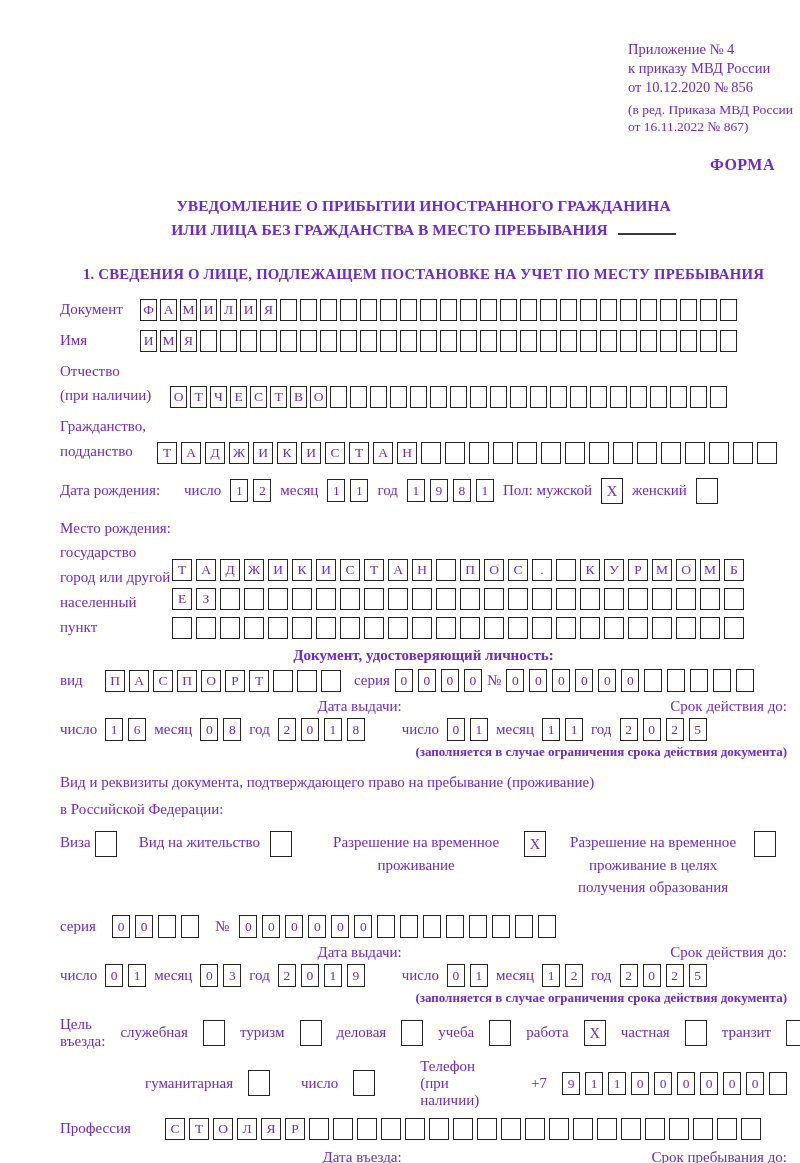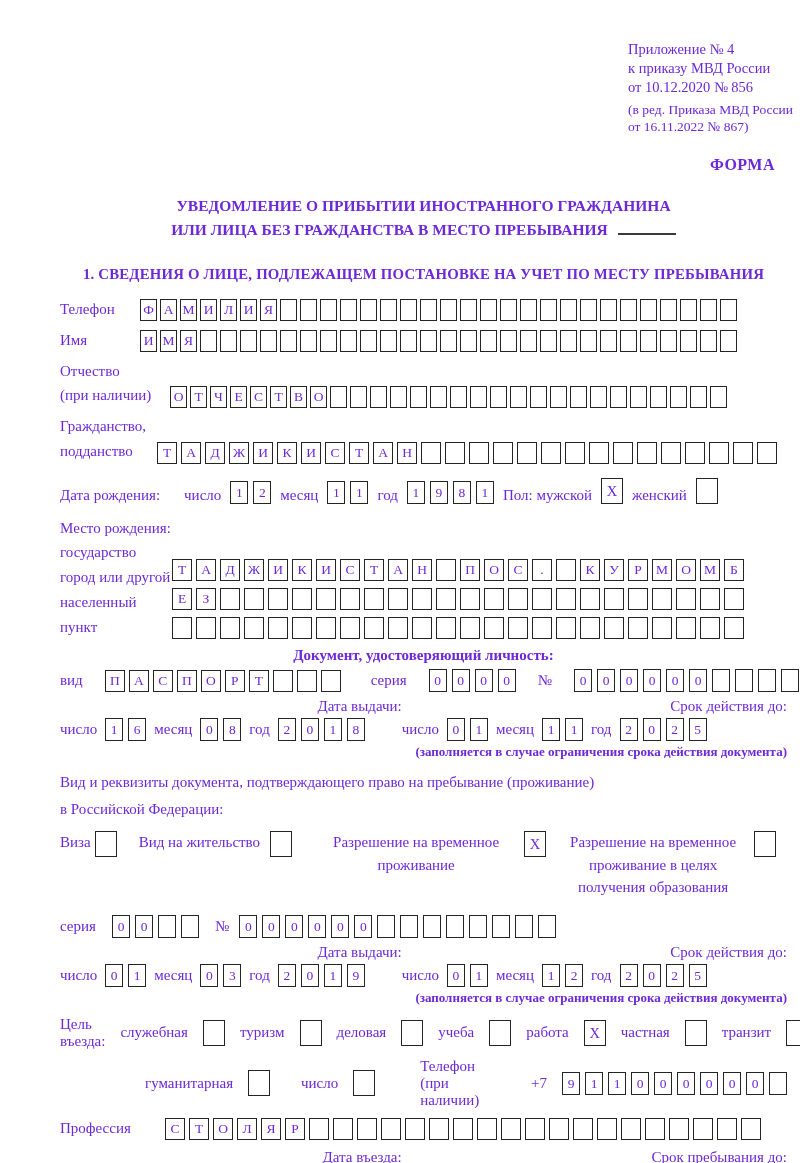--- a/index.html
+++ b/index.html
@@ -70,21 +70,21 @@
   <div class="forma">ФОРМА</div>
 
   <div class="title">
     <div>УВЕДОМЛЕНИЕ О ПРИБЫТИИ ИНОСТРАННОГО ГРАЖДАНИНА</div>
     <div><span>ИЛИ ЛИЦА БЕЗ ГРАЖДАНСТВА В МЕСТО ПРЕБЫВАНИЯ</span><span class="uline"></span></div>
   </div>
 
   <div class="sect">1. СВЕДЕНИЯ О ЛИЦЕ, ПОДЛЕЖАЩЕМ ПОСТАНОВКЕ НА УЧЕТ ПО МЕСТУ ПРЕБЫВАНИЯ</div>
 
   <div class="frow" style="margin-top:16px;">
-    <div class="lab" style="width:80px;">Телефон</div>
+    <div class="lab" style="width:80px;">Документ</div>
     <div class="cells">
         <span class="cell">Ф</span>
         <span class="cell">А</span>
         <span class="cell">М</span>
         <span class="cell">И</span>
         <span class="cell">Л</span>
         <span class="cell">И</span>
         <span class="cell">Я</span>
         <span class="cell"></span>
         <span class="cell"></span>
@@ -213,21 +213,21 @@
         <span class="cell"></span>
         <span class="cell"></span>
         <span class="cell"></span>
         <span class="cell"></span>
         <span class="cell"></span>
         <span class="cell"></span>
         <span class="cell"></span>
       </div>
   </div>
 
-  <div class="frow" style="margin-top:14px;gap:9px;align-items:flex-end;">
+  <div class="frow" style="margin-top:14px;gap:9px;">
     <span>Дата рождения:</span>
     <span style="width:6px;"></span>
     <span>число</span>
     <span class="cells dcells">
         <span class="cell">1</span>
         <span class="cell">2</span>
       </span>
     <span>месяц</span>
     <span class="cells dcells">
         <span class="cell">1</span>
@@ -330,21 +330,21 @@
           <span class="cell"></span>
           <span class="cell"></span>
           <span class="cell"></span>
           <span class="cell"></span>
         </div>
     </div>
   </div>
 
   <div style="text-align:center;font-weight:bold;font-size:15px;margin-top:8px;">Документ, удостоверяющий личность:</div>
 
-  <div class="frow" style="margin-top:5px;gap:22px;">
+  <div class="frow" style="margin-top:5px;gap:5px;">
     <span style="width:40px;">вид</span>
     <span class="cells cells-w">
         <span class="cell">П</span>
         <span class="cell">А</span>
         <span class="cell">С</span>
         <span class="cell">П</span>
         <span class="cell">О</span>
         <span class="cell">Р</span>
         <span class="cell">Т</span>
         <span class="cell"></span>

